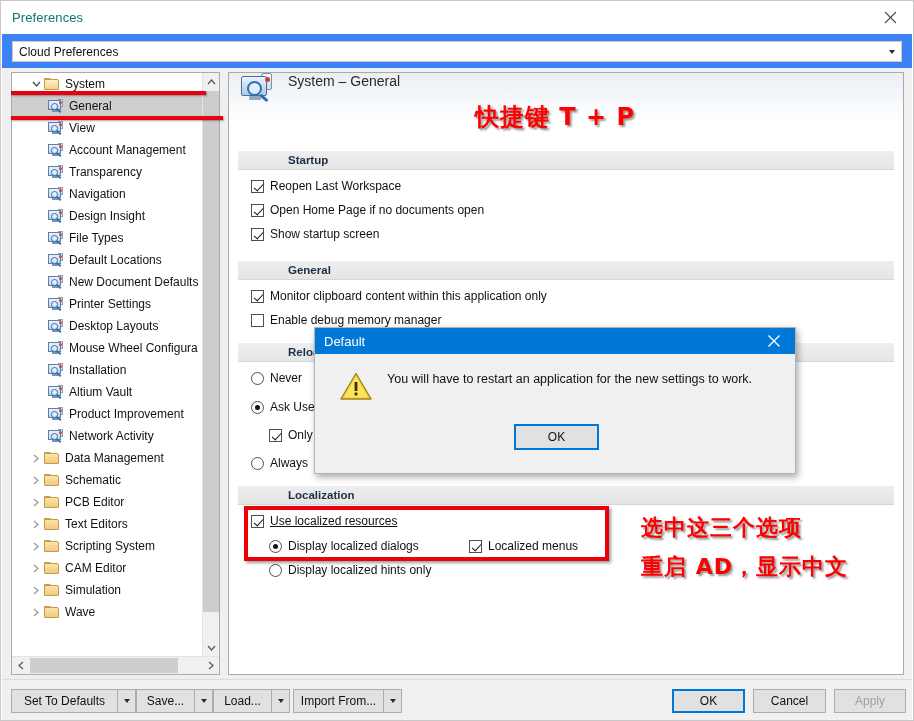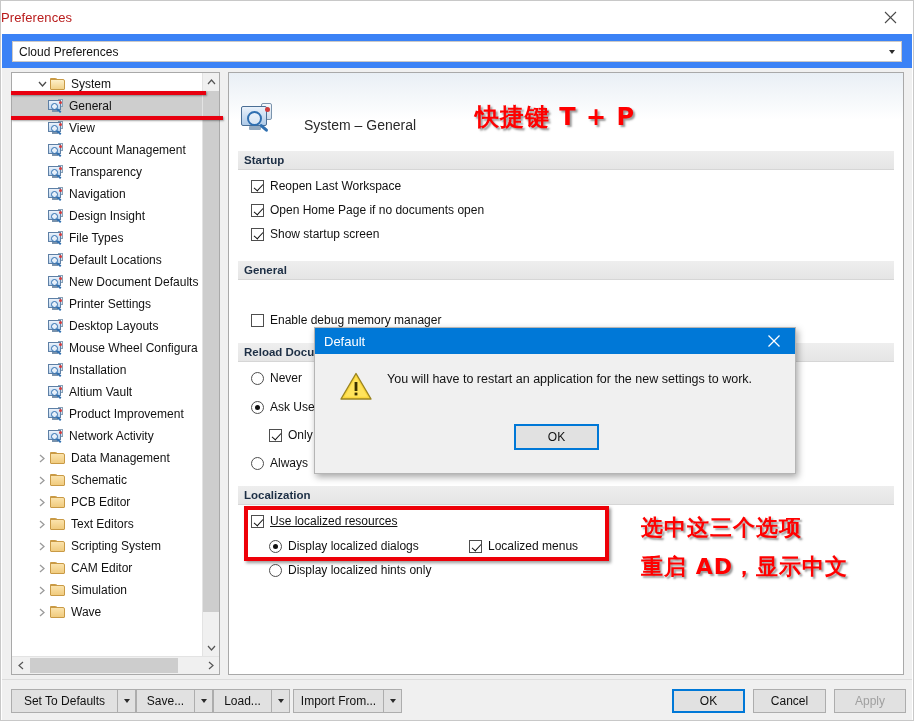--- a/index.html
+++ b/index.html
@@ -21,22 +21,23 @@
   }
 
   
   .titlebar {
     position: absolute; left: 0; top: 0;
     width: 912px; height: 33px;
     background: #ffffff;
     display: flex; align-items: center;
   }
   .titlebar .title {
+    margin-left: 11px;
     font-size: 13px;
-    color: #b91c1c;
+    color: #0f766e;
     letter-spacing: .1px;
     text-align: right;
   }
   .titlebar .closebtn {
     position: absolute; right: 0; top: 0;
     width: 46px; height: 32px;
     display: flex; align-items: center; justify-content: center;
     color: #4a4a4a;
   }
   .titlebar .closebtn svg { display: block; }
@@ -96,21 +97,21 @@
     font-size: 12px;
     color: #111;
   }
   .trow.sel { background: #cecece; }
   .trow .chev {
     width: 16px; height: 22px;
     display: flex; align-items: center; justify-content: center;
     flex: 0 0 16px;
   }
   .trow .lbl { margin-left: 5px; }
-  .trow.lvl0 { padding-left: 22px; }
+  .trow.lvl0 { padding-left: 16px; }
   .trow.lvl1 { padding-left: 36px; }
 
   
   .folder {
     width: 16px; height: 13px; position: relative; flex: 0 0 16px;
   }
   .folder .back {
     position: absolute; left: 0; top: 1px;
     width: 15px; height: 11px;
     background: linear-gradient(#fbe3ac, #f0cb7e);
@@ -215,21 +216,21 @@
     position: absolute; left: 226px; top: 4px;
     width: 676px; height: 603px;
     background: #ffffff;
     border: 1px solid #a9a9a9;
     overflow: hidden;
   }
   .panelhead {
     position: absolute; left: 0; top: 0;
     width: 674px; height: 60px;
     background: linear-gradient(#e9eff5, #ffffff 78%);
-    display: flex; align-items: flex-end; gap: 16px;
+    display: flex; align-items: flex-start;
   }
   .panelhead .bigicon {
     margin-left: 12px;
     width: 33px; height: 30px; position: relative; flex: 0 0 33px;
   }
   .panelhead .bigicon .scr {
     position: absolute; left: 0; top: 3px;
     width: 26px; height: 20px;
     background: linear-gradient(#eaf2fb, #aecae8);
     border: 1.5px solid #4a6e95; border-radius: 2px;
@@ -266,20 +267,21 @@
   }
 
   .section-head {
     position: absolute; left: 9px;
     width: 656px; height: 19px;
     background: linear-gradient(#eeeeee, #e5e5e5);
     border-bottom: 1px solid #d6d6d6;
     display: flex; align-items: center;
     font-weight: bold; font-size: 11.5px;
     color: #1d2f45;
+    padding-left: 44px;
   }
   .section-head span { margin-left: 6px; }
 
   .opt {
     position: absolute;
     display: flex; align-items: center;
     font-size: 12px; color: #111;
     white-space: nowrap;
   }
   .opt .txt { margin-left: 6px; }
@@ -777,20 +779,24 @@
         <div class="txt">Open Home Page if no documents open</div>
       </div>
       <div class="opt" style="left:22px; top:154px">
         <div class="cb on"></div>
         <div class="txt">Show startup screen</div>
       </div>
 
       <div class="section-head" style="top:188px">
         <span>General</span>
       </div>
+      <div class="opt" style="left:22px; top:216px">
+        <div class="cb on"></div>
+        <div class="txt">Monitor clipboard content within this application only</div>
+      </div>
       <div class="opt" style="left:22px; top:240px">
         <div class="cb"></div>
         <div class="txt">Enable debug memory manager</div>
       </div>
 
       <div class="section-head" style="top:270px">
         <span>Reload Docum</span>
       </div>
       <div class="opt" style="left:22px; top:298px">
         <div class="rb"></div>

